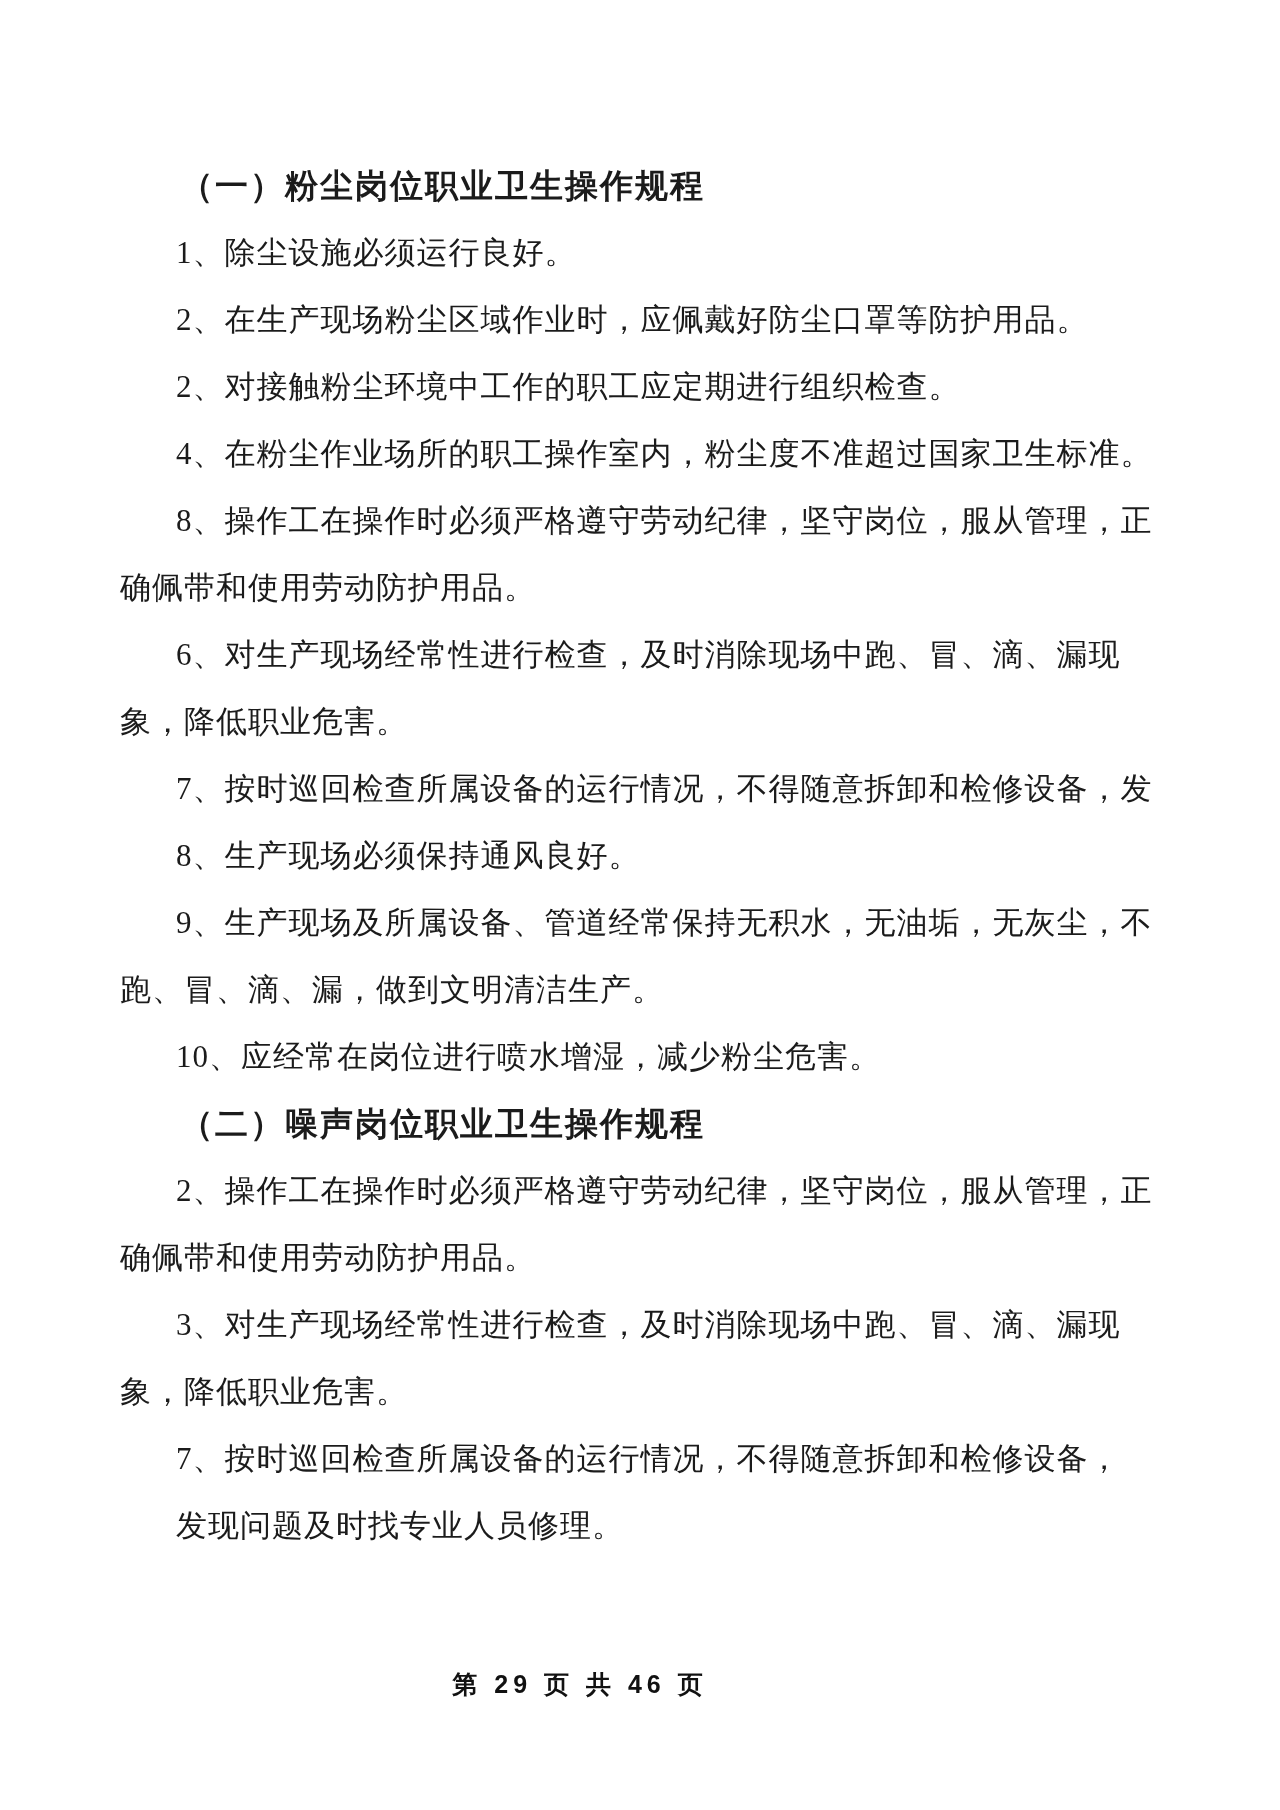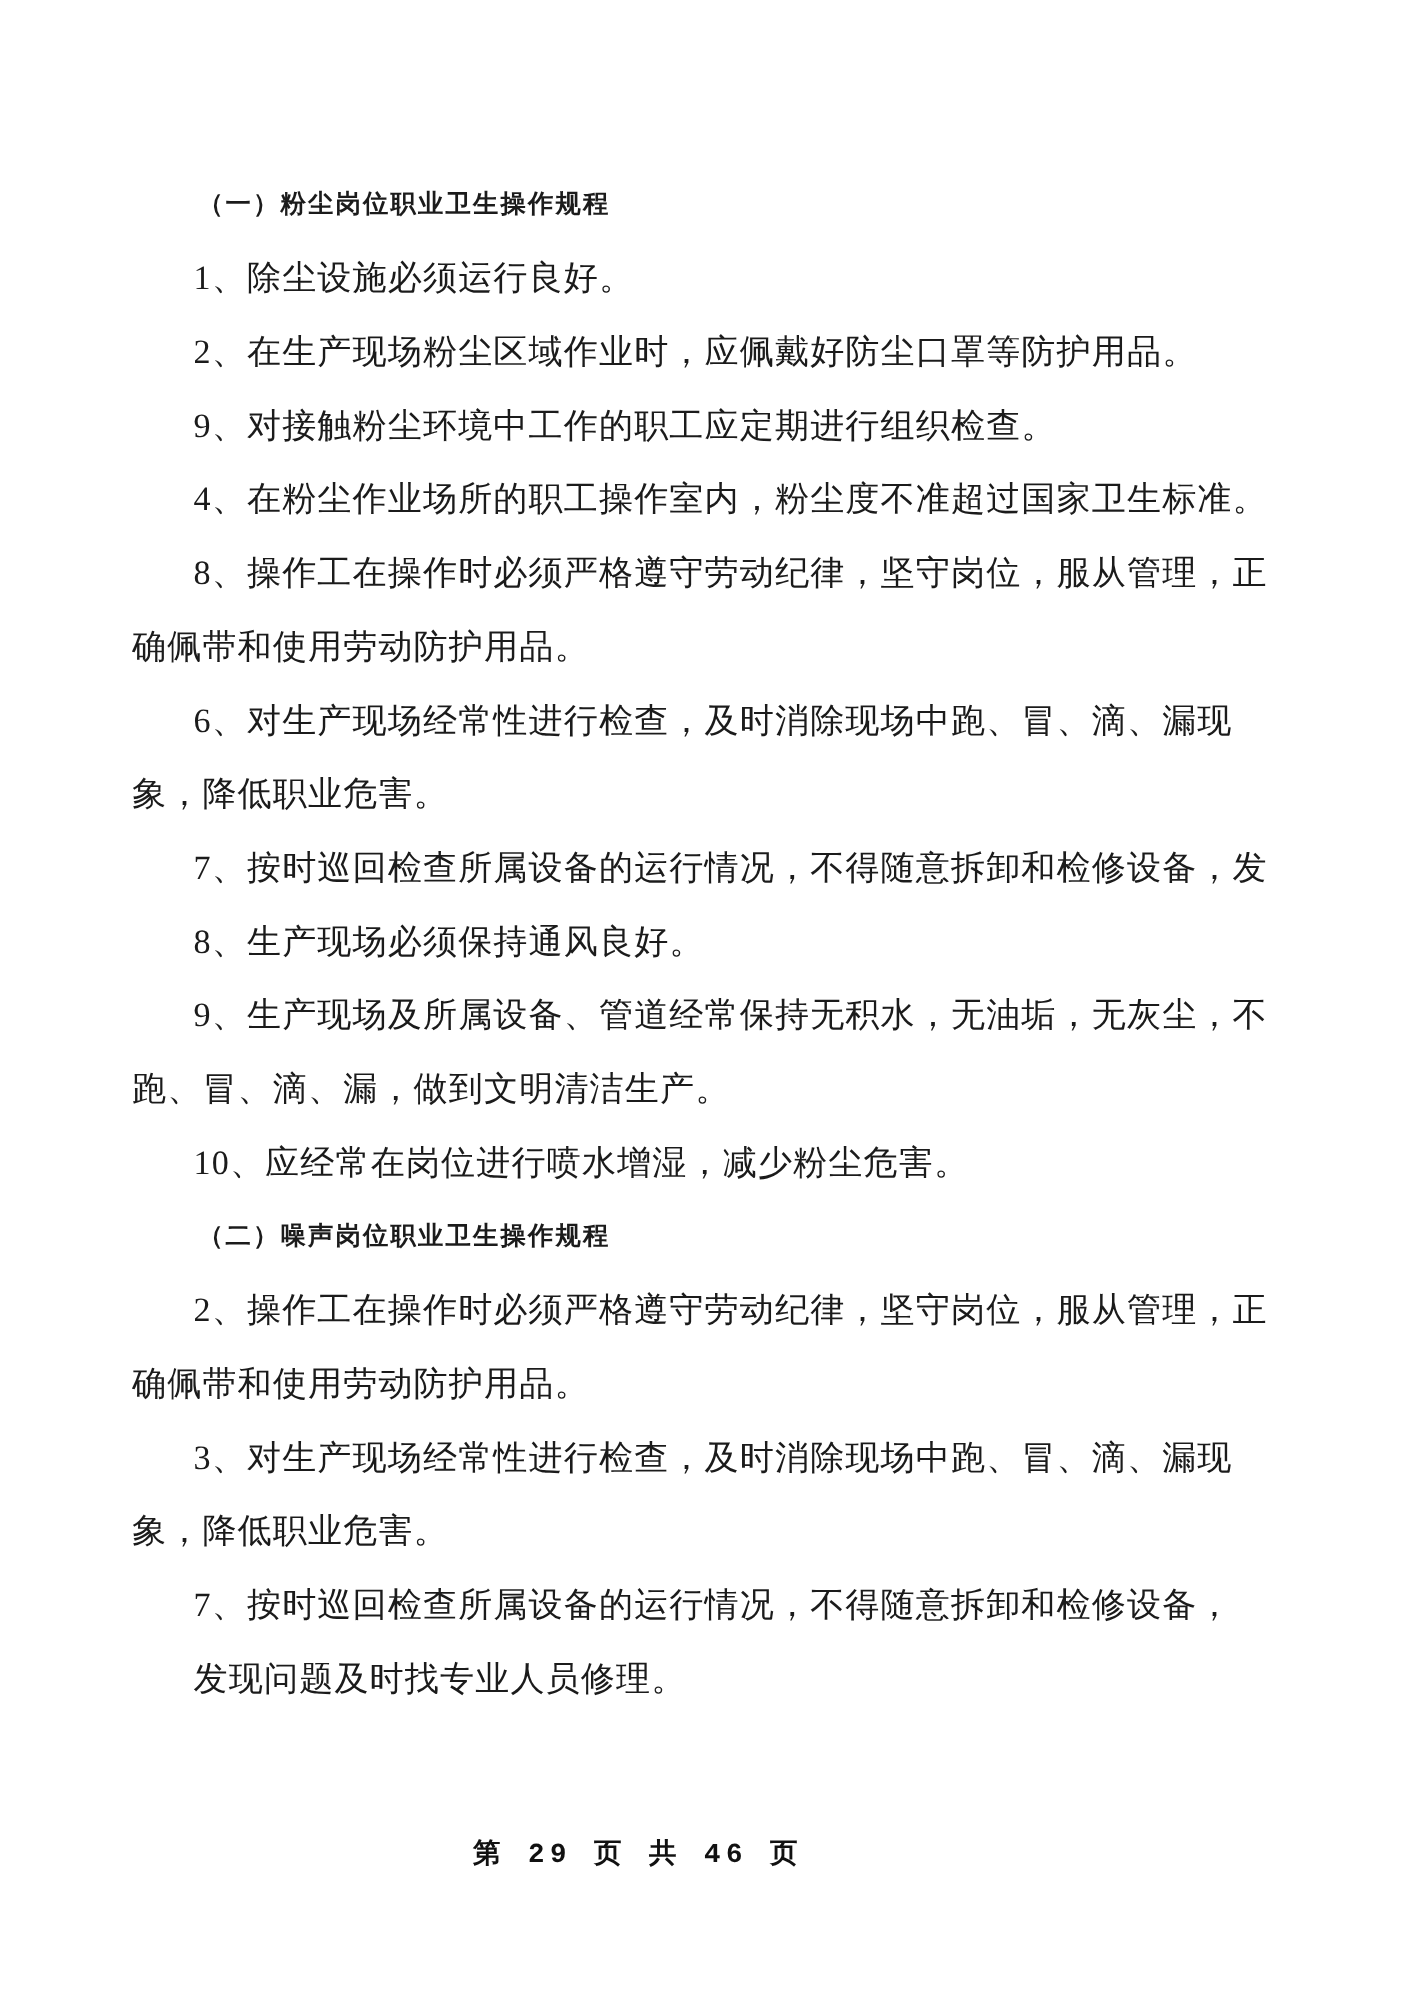--- a/index.html
+++ b/index.html
@@ -34,51 +34,51 @@
     letter-spacing: 1px;
   }
   .ind {
     text-indent: 56px;
   }
   .ln.head {
     font-family: "Liberation Sans", "DejaVu Sans", sans-serif;
     font-weight: bold;
     letter-spacing: 2px;
     text-indent: 60px;
-    font-size: 23px;
+    font-size: 33px;
   }
   .footer-wrap {
     position: absolute;
     top: 1668px;
     left: 0;
     width: 1160px;
     text-align: center;
   }
   .footer {
     display: inline-block;
-    font-family: Liberation Mono, monospace;
+    font-family: Liberation Sans, sans-serif;
     font-size: 25px;
     font-weight: bold;
     letter-spacing: 5px;
     white-space: nowrap;
     color: #111111;
   }
 </style>
 </head>
 <body>
 
 <div class="page">
 
   <div class="content">
 
     <div class="ln head">（一）粉尘岗位职业卫生操作规程</div>
 
     <div class="ln ind">1、除尘设施必须运行良好。</div>
     <div class="ln ind">2、在生产现场粉尘区域作业时，应佩戴好防尘口罩等防护用品。</div>
-    <div class="ln ind">9、对接触粉尘环境中工作的职工应定期进行组织检查。</div>
+    <div class="ln ind">2、对接触粉尘环境中工作的职工应定期进行组织检查。</div>
     <div class="ln ind">4、在粉尘作业场所的职工操作室内，粉尘度不准超过国家卫生标准。</div>
     <div class="ln ind">8、操作工在操作时必须严格遵守劳动纪律，坚守岗位，服从管理，正</div>
     <div class="ln">确佩带和使用劳动防护用品。</div>
     <div class="ln ind">6、对生产现场经常性进行检查，及时消除现场中跑、冒、滴、漏现</div>
     <div class="ln">象，降低职业危害。</div>
     <div class="ln ind">7、按时巡回检查所属设备的运行情况，不得随意拆卸和检修设备，发</div>
     <div class="ln ind">8、生产现场必须保持通风良好。</div>
     <div class="ln ind">9、生产现场及所属设备、管道经常保持无积水，无油垢，无灰尘，不</div>
     <div class="ln">跑、冒、滴、漏，做到文明清洁生产。</div>
     <div class="ln ind">10、应经常在岗位进行喷水增湿，减少粉尘危害。</div>

